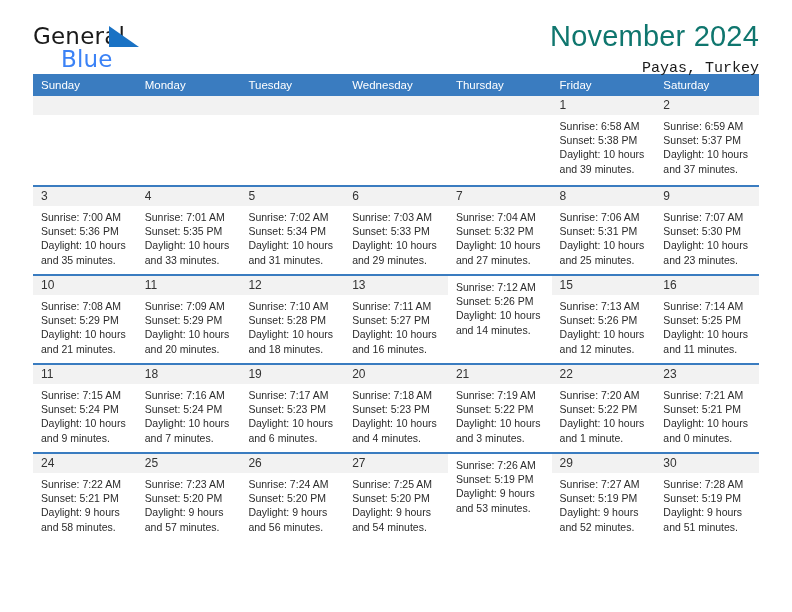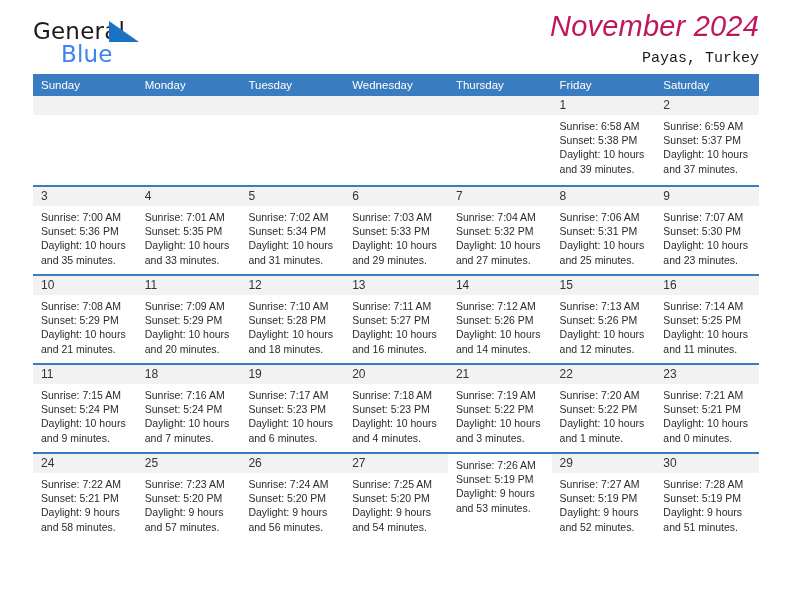--- a/index.html
+++ b/index.html
@@ -18,21 +18,21 @@
     position: relative;
     width: 792px;
     height: 612px;
     box-sizing: border-box;
     padding: 0 33px;
   }
 
   
   .top {
     display: flex;
-    align-items: flex-end;
+    align-items: center;
     justify-content: space-between;
     padding-top: 27px;
     height: 70px;
     box-sizing: border-box;
   }
   .logo {
     position: relative;
     width: 120px;
     height: 52px;
     flex: none;
@@ -68,25 +68,24 @@
   }
 
   .titles {
     text-align: right;
     flex: none;
     padding-top: 2px;
   }
   .cal-title {
     font-size: 29px;
     font-weight: normal;
-    color: #be185d;
+    color: #0f766e;
     line-height: 34px;
     letter-spacing: .2px;
     white-space: nowrap;
-    font-style: italic;
   }
   .cal-sub {
     font-size: 15px;
     color: #1a1a1a;
     line-height: 22px;
     margin-top: 5px;
     white-space: nowrap;
     font-family: Liberation Mono, monospace;
   }
 
@@ -316,21 +315,20 @@
           <div class="day">
             <span class="dnum">13</span>
             <div class="lines">
               <div>Sunrise: 7:11 AM</div>
               <div>Sunset: 5:27 PM</div>
               <div>Daylight: 10 hours</div>
               <div>and 16 minutes.</div>
             </div>
           </div>
           <div class="day">
-            <span class="dnum">14</span>
             <div class="lines">
               <div>Sunrise: 7:12 AM</div>
               <div>Sunset: 5:26 PM</div>
               <div>Daylight: 10 hours</div>
               <div>and 14 minutes.</div>
             </div>
           </div>
           <div class="day">
             <span class="dnum">15</span>
             <div class="lines">

